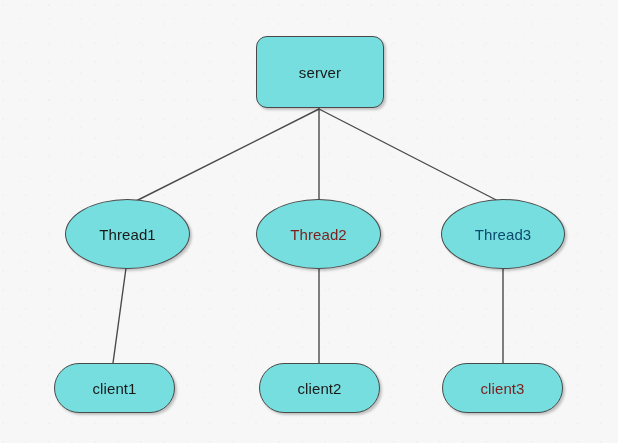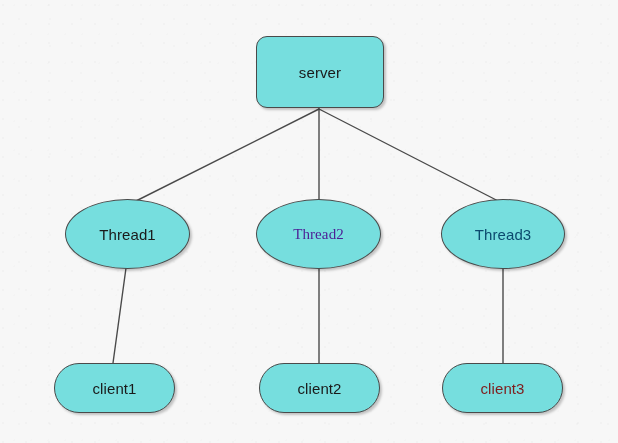--- a/index.html
+++ b/index.html
@@ -63,21 +63,21 @@
       </g>
   </svg>
 
   <div id="nodes">
       <div class="node node-rect" style="left: 256px; top: 36px; width: 128px; height: 72px; background: rgb(118, 222, 222); border-color: rgb(74, 74, 74); color: rgb(26, 26, 26);">
         <span class="node-label">server</span>
       </div>
       <div class="node node-ellipse" style="left: 65px; top: 199px; width: 125px; height: 70px; background: rgb(118, 222, 222); border-color: rgb(74, 74, 74); color: rgb(26, 26, 26);">
         <span class="node-label">Thread1</span>
       </div>
-      <div class="node node-ellipse" style="left: 256px; top: 199px; width: 125px; height: 70px; background: rgb(118, 222, 222); border-color: rgb(74, 74, 74); color: #4c1d95; font-family: Liberation Serif, serif;">
+      <div class="node node-ellipse" style="left: 256px; top: 199px; width: 125px; height: 70px; background: rgb(118, 222, 222); border-color: rgb(74, 74, 74); color: #7f1d1d;">
         <span class="node-label">Thread2</span>
       </div>
       <div class="node node-ellipse" style="left: 441px; top: 199px; width: 124px; height: 70px; background: rgb(118, 222, 222); border-color: rgb(74, 74, 74); color: #0c4a6e;">
         <span class="node-label">Thread3</span>
       </div>
       <div class="node node-pill" style="left: 54px; top: 363px; width: 121px; height: 50px; background: rgb(118, 222, 222); border-color: rgb(74, 74, 74); color: rgb(26, 26, 26); text-align: right;">
         <span class="node-label">client1</span>
       </div>
       <div class="node node-pill" style="left: 259px; top: 363px; width: 121px; height: 50px; background: rgb(118, 222, 222); border-color: rgb(74, 74, 74); color: rgb(26, 26, 26);">
         <span class="node-label">client2</span>

